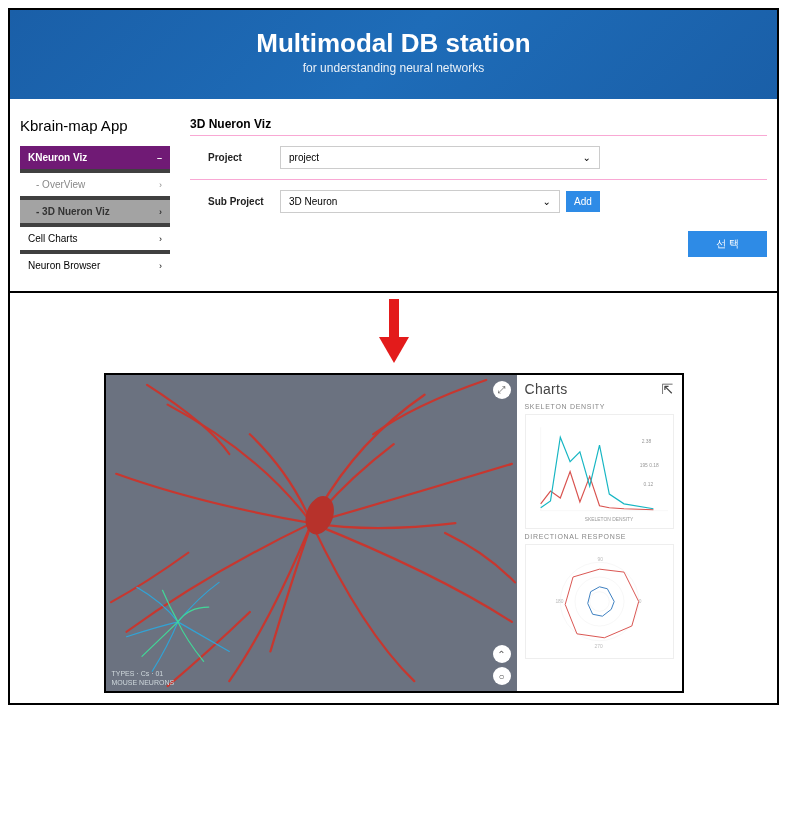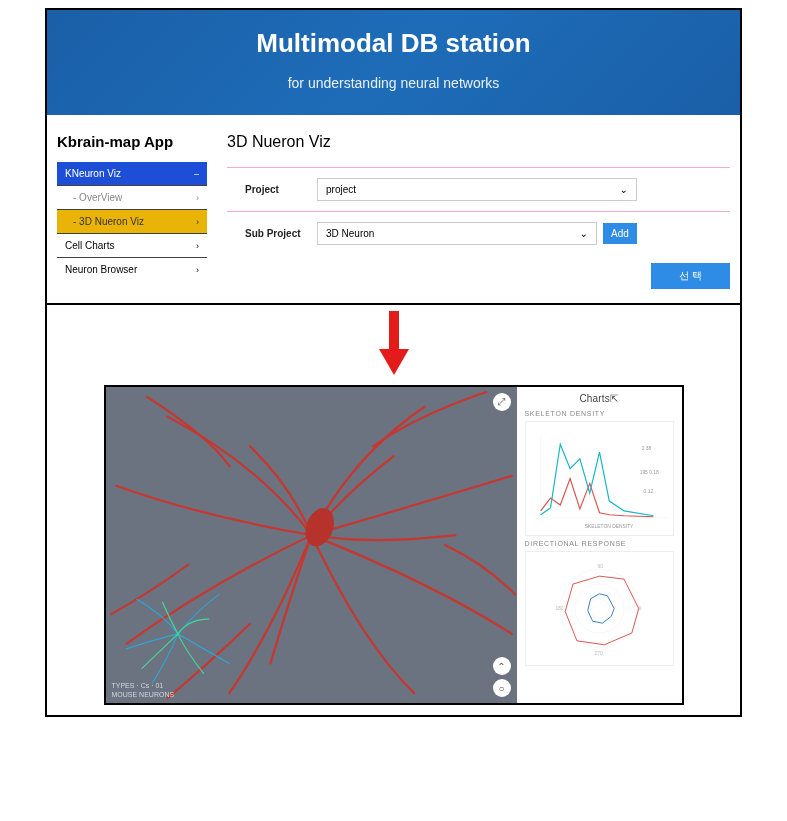--- a/index.html
+++ b/index.html
@@ -1,35 +1,35 @@
 <!DOCTYPE html>
 <html><head>
 <meta charset="utf-8">
 <style>
   * { box-sizing: border-box; margin: 0; padding: 0; }
   body { font-family: -apple-system, "Segoe UI", Arial, sans-serif; background: #fff; padding: 8px; }
-  .frame { border: 2px solid #000; width: 697px; margin: 0 auto; }
+  .frame { border: 2px solid #000; width: 771px; margin: 0 auto; }
 
   
   .app { border-bottom: 2px solid #000; }
   .hero { background: linear-gradient(135deg, #1a5fa8, #1e6cb8, #1a5fa8); color: #fff; padding: 18px 10px 24px; }
   .hero-title { text-align: center; font-size: 26px; font-weight: 700; }
-  .hero-sub { text-align: center; font-size: 14px; opacity: 0.9; margin-top: 16px; }
+  .hero-sub { text-align: center; font-size: 12px; opacity: 0.9; margin-top: 2px; }
   .body { display: flex; padding: 18px 10px 14px; }
   .side { width: 150px; }
-  .side-title { font-size: 15px; font-weight: 700; margin-bottom: 12px; }
+  .side-title { font-size: 15px; font-weight: 400; margin-bottom: 12px; }
   .side ul { list-style: none; }
-  .side li { display: flex; justify-content: space-between; align-items: center; font-size: 10px; padding: 6px 8px; border-top: 1px solid #404040; cursor: pointer; }
-  .side li.top { background: #1d4ed8; color: #fff; border-top: none; font-weight: 400; }
+  .side li { display: flex; justify-content: space-between; align-items: center; font-size: 10px; padding: 6px 8px; border-top: 4px solid #404040; cursor: pointer; }
+  .side li.top { background: #701a75; color: #fff; border-top: none; font-weight: 700; }
   .side li.sub { color: #888; padding-left: 16px; }
-  .side li.active { background: #eab308; font-weight: 400; color: #333; gap: 48px; }
+  .side li.active { background: #a3a3a3; font-weight: 700; color: #333; gap: 48px; }
   .chev { font-size: 9px; }
 
   .main { flex: 1; padding-left: 20px; }
-  .main-title { font-size: 16px; font-weight: 400; margin-bottom: 16px; }
+  .main-title { font-size: 12px; font-weight: 700; margin-bottom: 4px; }
   .hint { font-size: 9px; color: #555; line-height: 1.8; margin-bottom: 8px; }
   .inline-btn { display: inline-block; background: #2e8be6; color: #fff; font-size: 8px; padding: 1px 3px; border-radius: 2px; }
   .form-row { display: flex; align-items: center; padding: 10px 0; }
   .form-row.bordered { border-top: 1px solid #f9a8d4; }
   .form-label { width: 90px; font-size: 10px; font-weight: 700; color: #222; padding-left: 18px; }
   .select { border: 1px solid #ccc; font-size: 10px; padding: 5px 8px; width: 320px; display: flex; justify-content: space-between; align-items: center; background: #fff; cursor: pointer; }
   .readonly { font-size: 10px; color: #333; }
   .add-btn { background: #2e8be6; color: #fff; font-size: 10px; padding: 5px 8px; margin-left: 6px; border: none; cursor: pointer; }
   .submit-row { display: flex; justify-content: flex-end; padding-top: 8px; }
   .submit { background: #2e8be6; color: #fff; font-size: 10px; padding: 6px 28px; border: none; cursor: pointer; }
@@ -41,21 +41,21 @@
   
   .viz { border: 2px solid #000; width: 580px; margin: 4px auto 10px; display: flex; height: 320px; background: #fff; }
   .viz-3d { flex: 1; background: #6b7280; position: relative; overflow: hidden; }
   .fab { position: absolute; width: 18px; height: 18px; border-radius: 50%; background: #fff; display: flex; align-items: center; justify-content: center; font-size: 10px; color: #555; }
   .fab.tr { top: 6px; right: 6px; }
   .fab.br1 { bottom: 28px; right: 6px; }
   .fab.br2 { bottom: 6px; right: 6px; }
   .viz-caption { position: absolute; bottom: 4px; left: 6px; color: #cfd8dc; font-size: 7px; line-height: 1.2; }
 
   .charts { width: 165px; padding: 6px 8px; font-size: 8px; color: #444; }
-  .charts-title { font-size: 10px; margin-bottom: 6px; letter-spacing: 0.02em; display:flex; justify-content:center; }
+  .charts-title { font-size: 14px; margin-bottom: 6px; letter-spacing: 0.02em; display:flex; justify-content:space-between; }
   .chart-label { font-size: 7px; color: #888; letter-spacing: 0.1em; margin-top: 4px; }
   .chart-box { border: 1px solid #eee; height: 115px; margin-top: 4px; position: relative; }
   .chart-box svg { width: 100%; height: 100%; }
 </style>
 </head>
 <body>
 
 <div class="frame">
 
   <div class="app">

